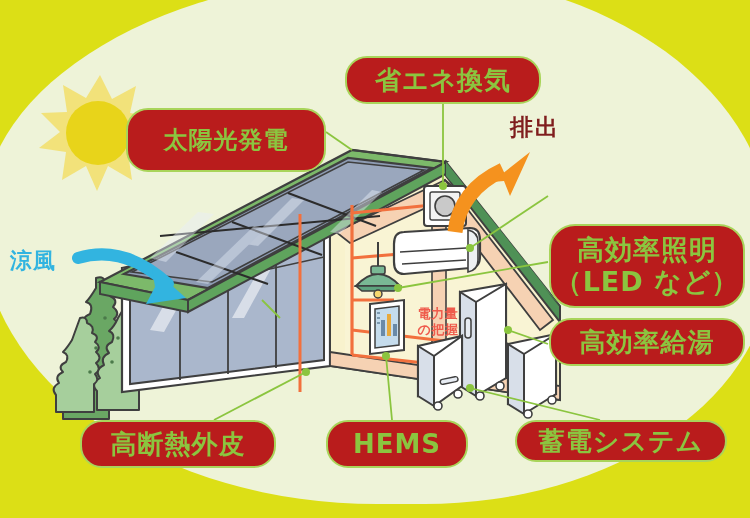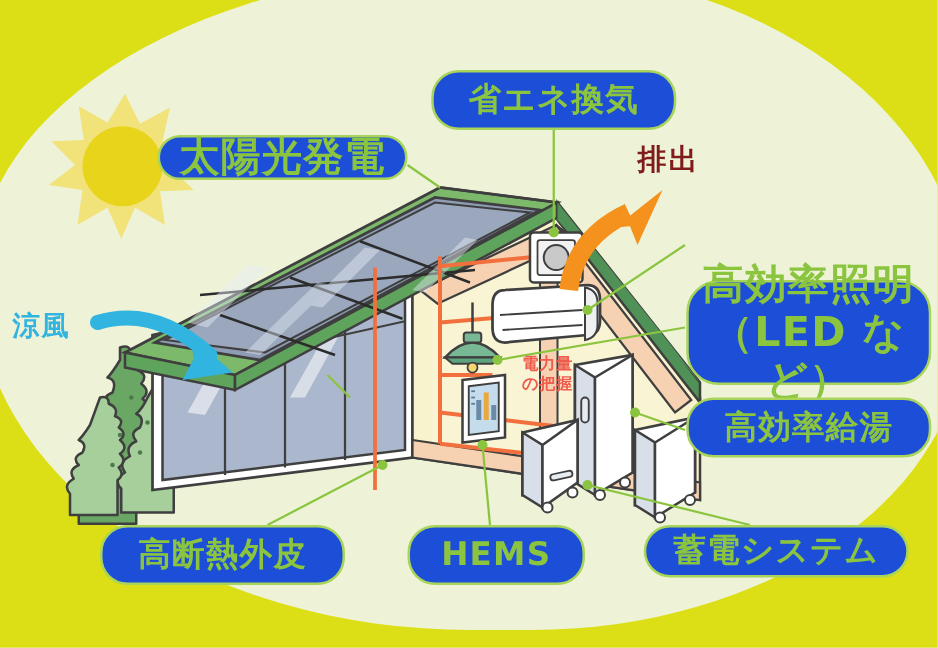--- a/index.html
+++ b/index.html
@@ -17,40 +17,40 @@
     background:#eef3d8;
     border-radius:52% 46% 44% 50% / 46% 50% 46% 52%;
   }
 
   
   #art{position:absolute;left:0;top:0;width:750px;height:518px;}
 
   
   .pill{
     position:absolute;
-    background:#1d4ed8;
+    background:#b91c1c;
     border:2.5px solid #a9d45a;
     border-radius:22px;
     color:#8bc53f;
     font-weight:bold;
     display:flex;align-items:center;justify-content:center;
     text-align:center;
     line-height:1.18;
     box-sizing:border-box;
     letter-spacing:1px;
     white-space:pre-line;
   }
   .pill.two-line{border-radius:26px;}
 
   
   .txt{position:absolute;font-weight:bold;white-space:nowrap;}
   .txt-orange{color:#7f1d1d;font-size:23px;letter-spacing:2px;}
   .txt-blue{color:#32b4e0;font-size:22px;letter-spacing:1px;}
   .txt-red{color:#ef5b4c;font-size:13px;line-height:1.25;font-weight:bold;
-           text-align:center;white-space:pre-line;letter-spacing:.5px;}
+           text-align:center;white-space:pre-line;letter-spacing:.5px;margin-top:22px;}
 </style>
 </head>
 <body>
 
 <div id="stage">
 
   <div class="bg-outer"></div>
   <div class="bg-inner"></div>
 
   <svg id="art" viewBox="0 0 750 518">
@@ -253,28 +253,28 @@
       <circle cx="398" cy="288" r="4"></circle>
       <circle cx="508" cy="330" r="4"></circle>
       <circle cx="470" cy="388" r="4"></circle>
       <circle cx="386" cy="356" r="4"></circle>
       <circle cx="306" cy="372" r="4"></circle>
     </g>
 
     </g>
   </svg>
 
-  <div class="pill" style="left:126px;top:108px;width:200px;height:36px;font-size:32px;">太陽光発電</div>
+  <div class="pill" style="left:126px;top:108px;width:200px;height:64px;font-size:24px;">太陽光発電</div>
 
 
 
   <div class="pill" style="left:345px;top:56px;width:196px;height:48px;font-size:26px;">省エネ換気</div>
 
 
-  <div class="pill two-line" style="left:549px;top:224px;width:196px;height:84px;font-size:33px;">高効率照明
+  <div class="pill two-line" style="left:549px;top:224px;width:196px;height:84px;font-size:27px;">高効率照明
 （LED など）</div>
 
   <div class="pill" style="left:549px;top:318px;width:196px;height:48px;font-size:26px;">高効率給湯</div>
 
   <div class="pill" style="left:80px;top:420px;width:196px;height:48px;font-size:26px;">高断熱外皮</div>
 
   <div class="pill" style="left:326px;top:420px;width:142px;height:48px;font-size:26px;">HEMS</div>
 
   <div class="pill" style="left:515px;top:420px;width:212px;height:42px;font-size:26px;">蓄電システム</div>
 

